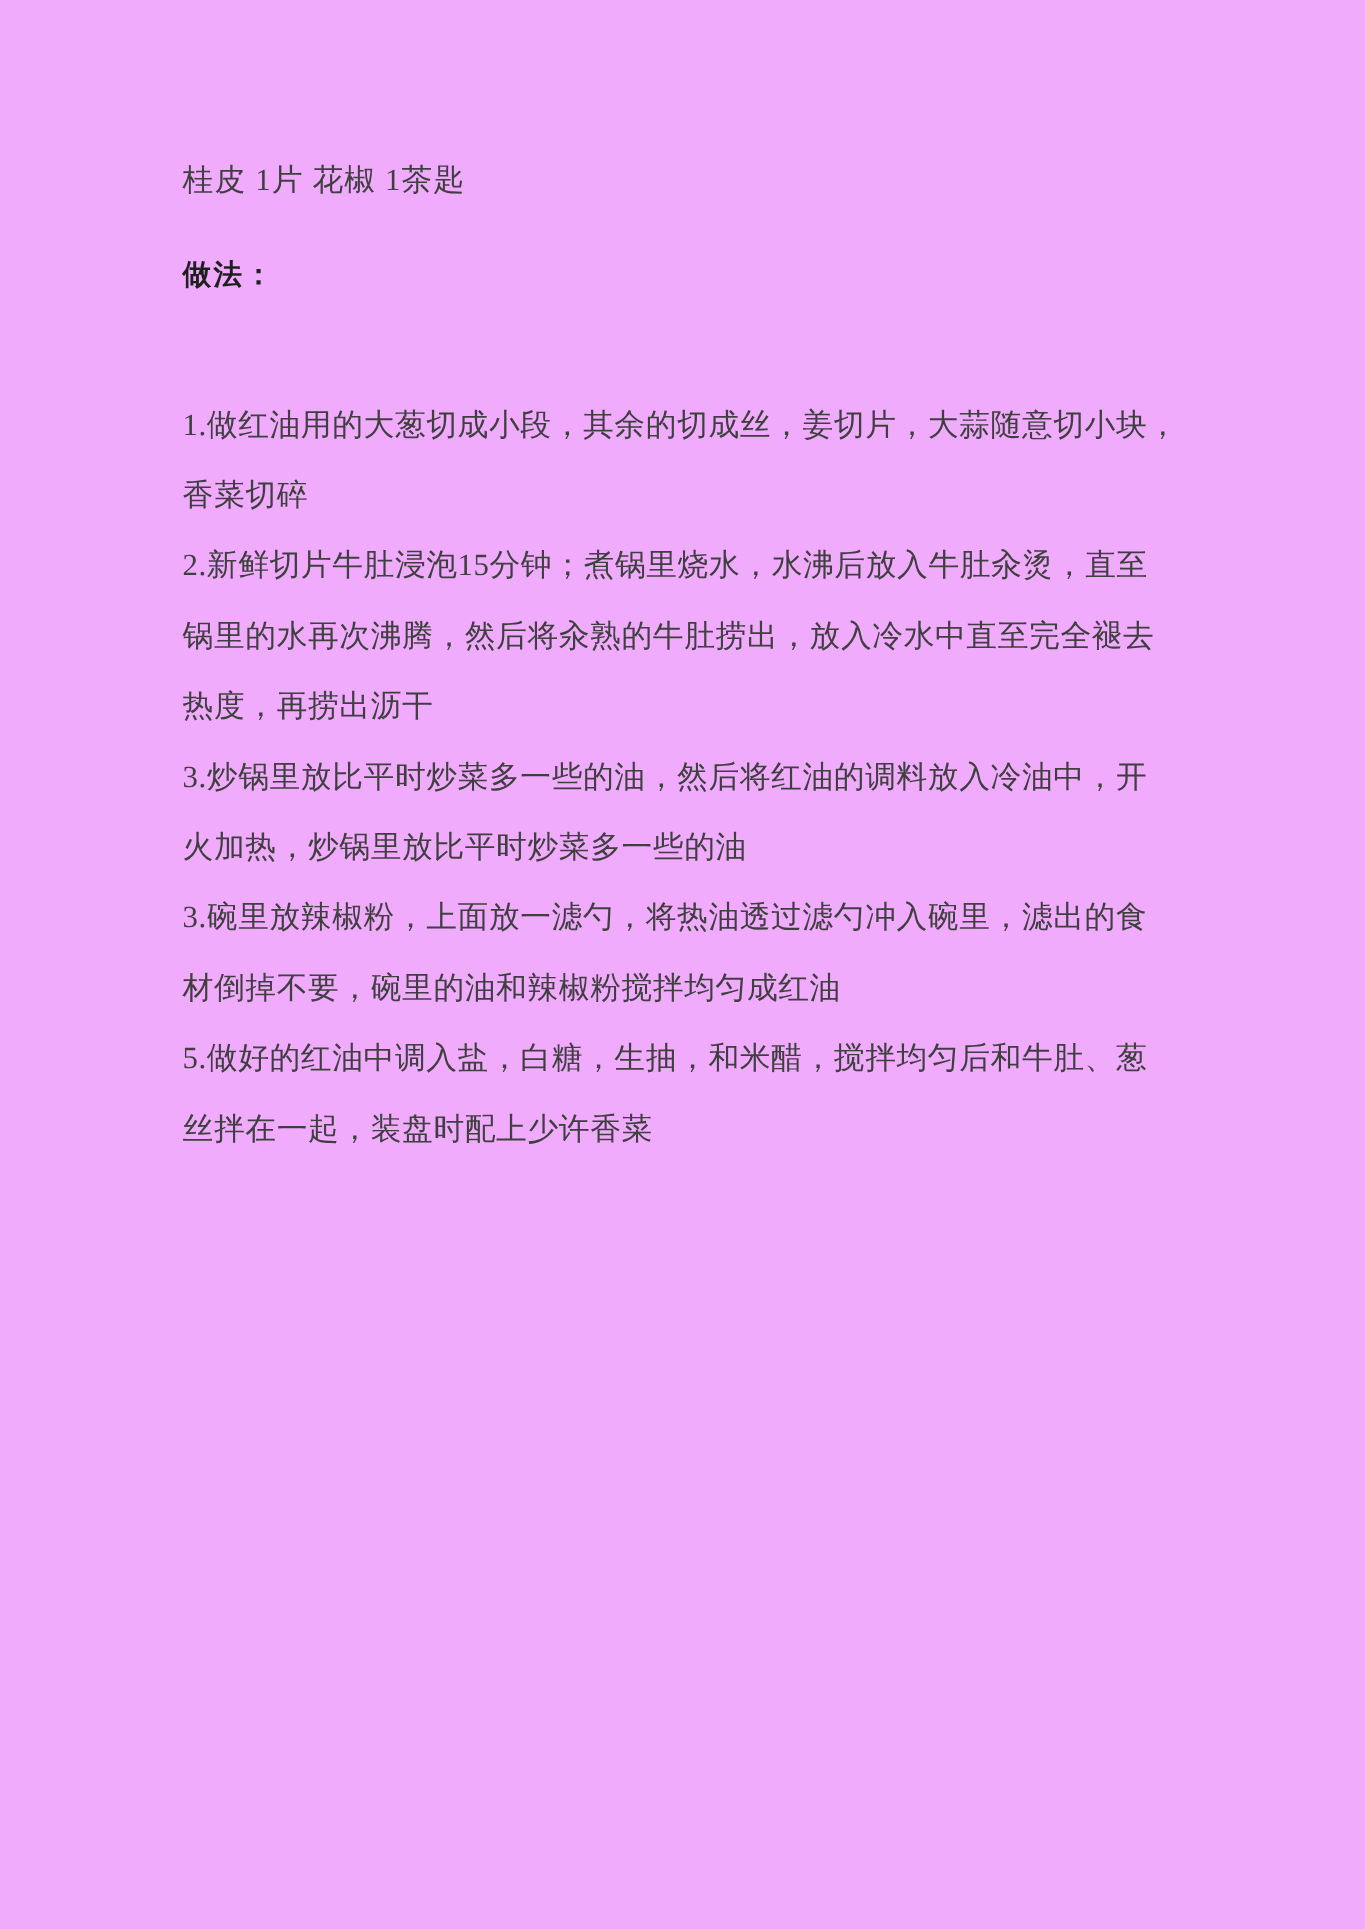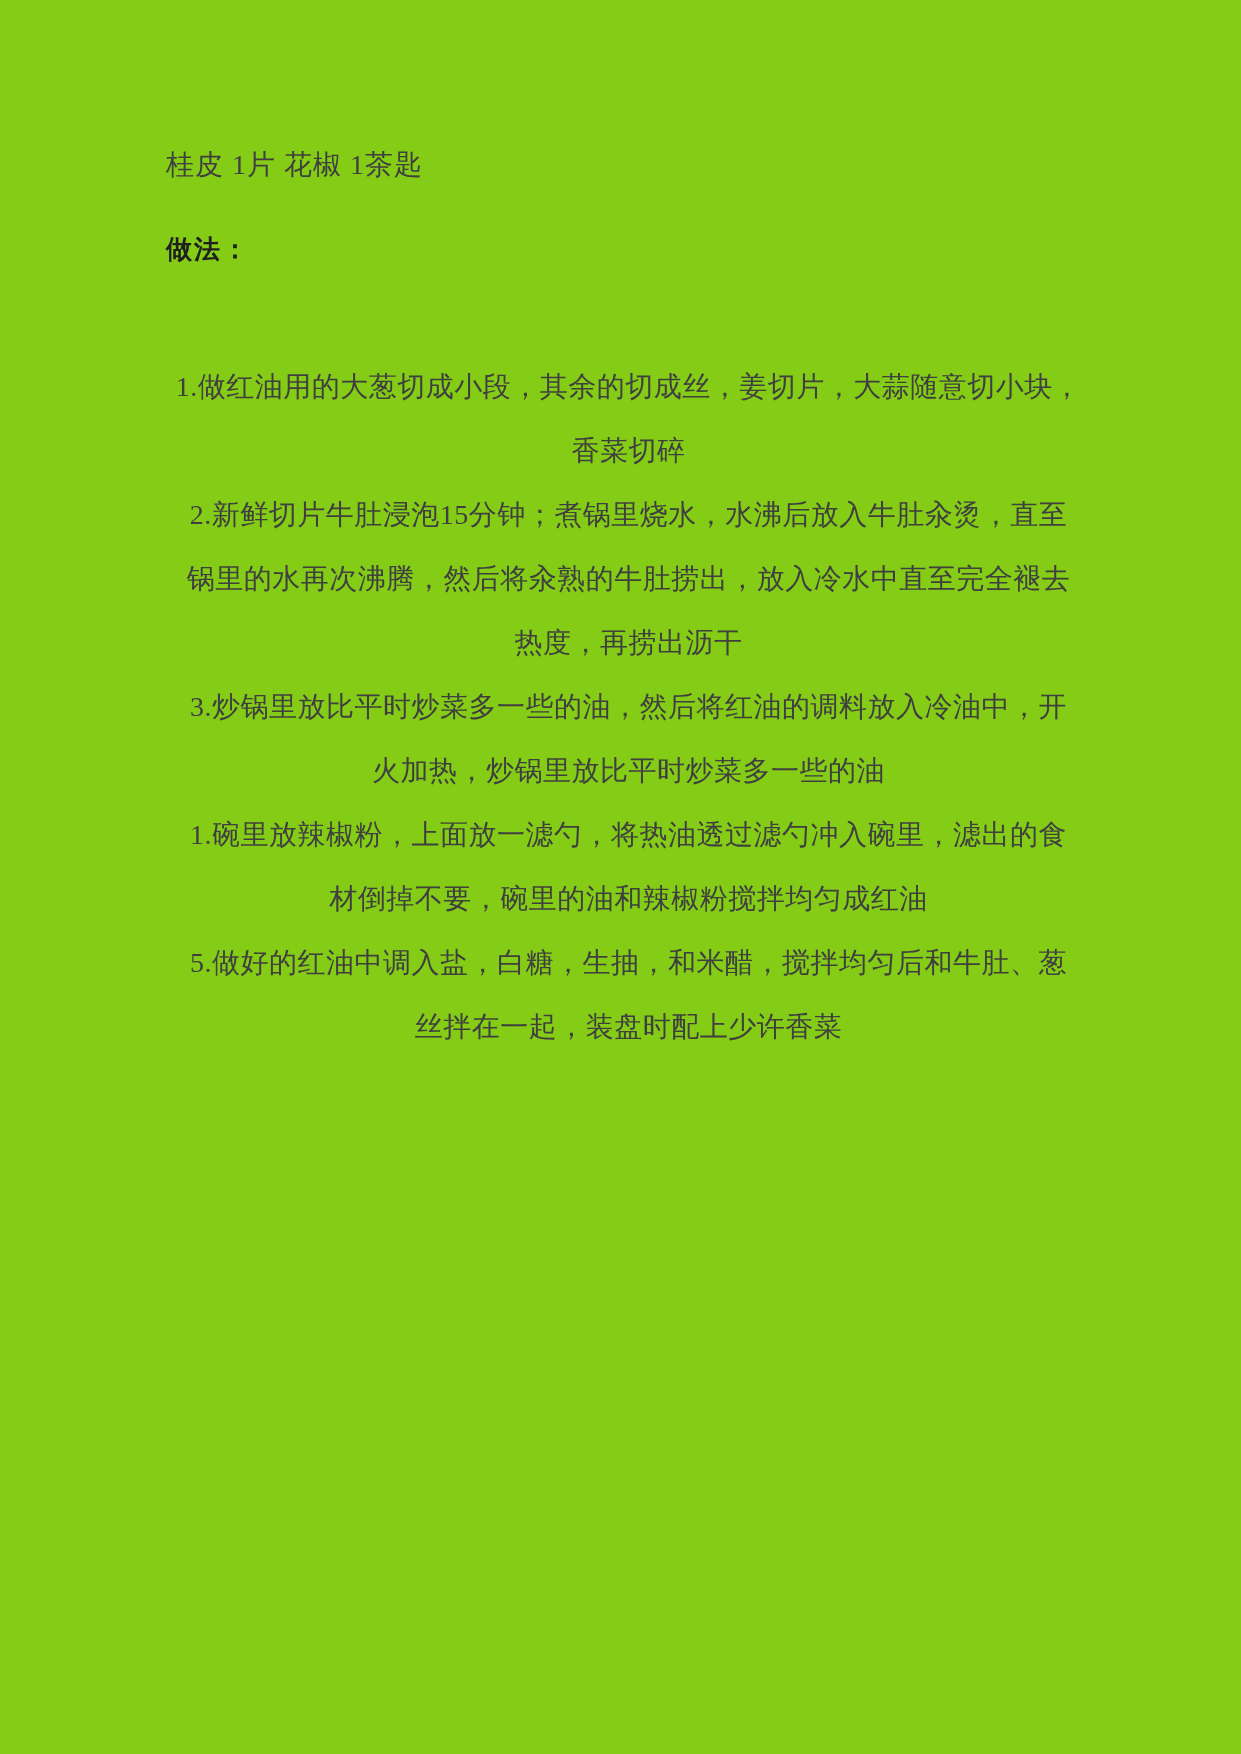--- a/index.html
+++ b/index.html
@@ -5,21 +5,21 @@
   html, body {
     margin: 0;
     padding: 0;
     background: #ffffff;
   }
   .page {
     position: relative;
     width: 1241px;
     height: 1754px;
     margin: 0 auto;
-    background: #84cc16;
+    background: #f0abfc;
     overflow: hidden;
     font-family: "Liberation Serif", "DejaVu Serif", serif;
   }
   .content {
     padding: 135px 150px 0 166px;
   }
   .ingredient-line {
     margin: 0;
     font-size: 28px;
     line-height: 60px;
@@ -30,21 +30,20 @@
   .steps-heading {
     margin: 25px 0 0 0;
     font-size: 26px;
     line-height: 60px;
     font-weight: bold;
     color: #1f1f1f;
     letter-spacing: 2px;
   }
   .steps {
     margin-top: 75px;
-    text-align: center;
   }
   .step-line {
     margin: 0;
     font-size: 28px;
     line-height: 64px;
     color: #3f3f3f;
     letter-spacing: 0.5px;
     white-space: nowrap;
   }
 </style>
@@ -59,20 +58,20 @@
     <p class="steps-heading">做法：</p>
 
     <div class="steps">
       <p class="step-line">1.做红油用的大葱切成小段，其余的切成丝，姜切片，大蒜随意切小块，</p>
       <p class="step-line">香菜切碎</p>
       <p class="step-line">2.新鲜切片牛肚浸泡15分钟；煮锅里烧水，水沸后放入牛肚汆烫，直至</p>
       <p class="step-line">锅里的水再次沸腾，然后将汆熟的牛肚捞出，放入冷水中直至完全褪去</p>
       <p class="step-line">热度，再捞出沥干</p>
       <p class="step-line">3.炒锅里放比平时炒菜多一些的油，然后将红油的调料放入冷油中，开</p>
       <p class="step-line">火加热，炒锅里放比平时炒菜多一些的油</p>
-      <p class="step-line">1.碗里放辣椒粉，上面放一滤勺，将热油透过滤勺冲入碗里，滤出的食</p>
+      <p class="step-line">3.碗里放辣椒粉，上面放一滤勺，将热油透过滤勺冲入碗里，滤出的食</p>
       <p class="step-line">材倒掉不要，碗里的油和辣椒粉搅拌均匀成红油</p>
       <p class="step-line">5.做好的红油中调入盐，白糖，生抽，和米醋，搅拌均匀后和牛肚、葱</p>
       <p class="step-line">丝拌在一起，装盘时配上少许香菜</p>
     </div>
 
   </div>
 </div>
 
 </body></html>

